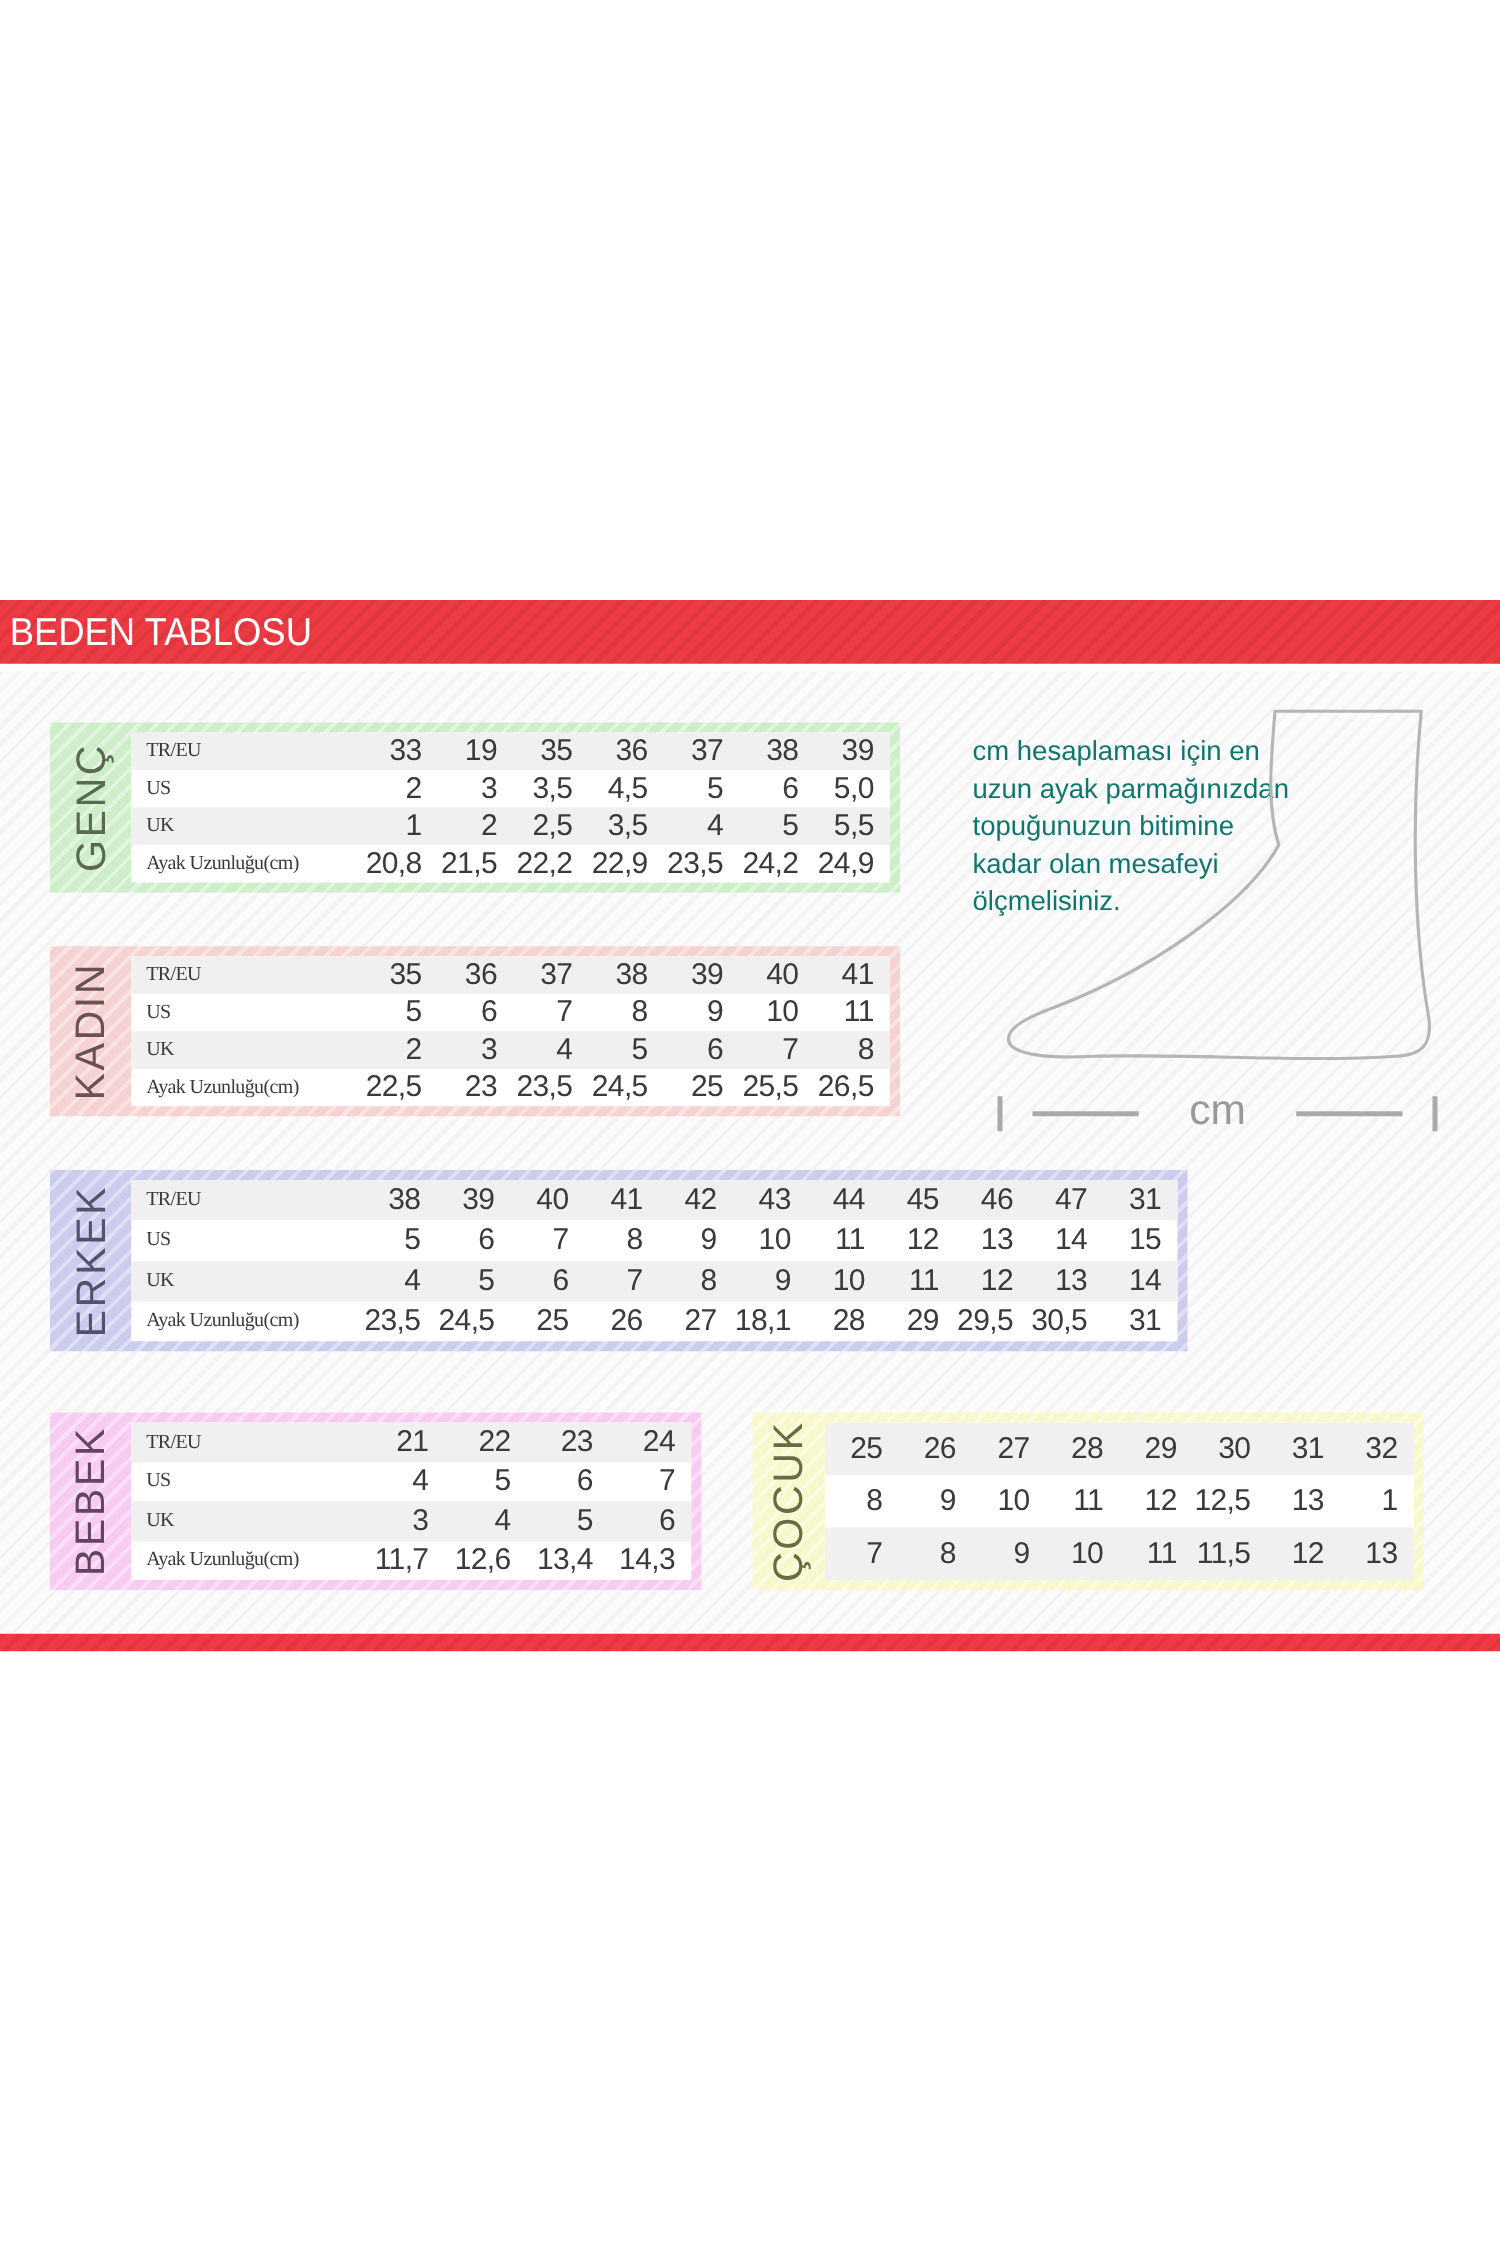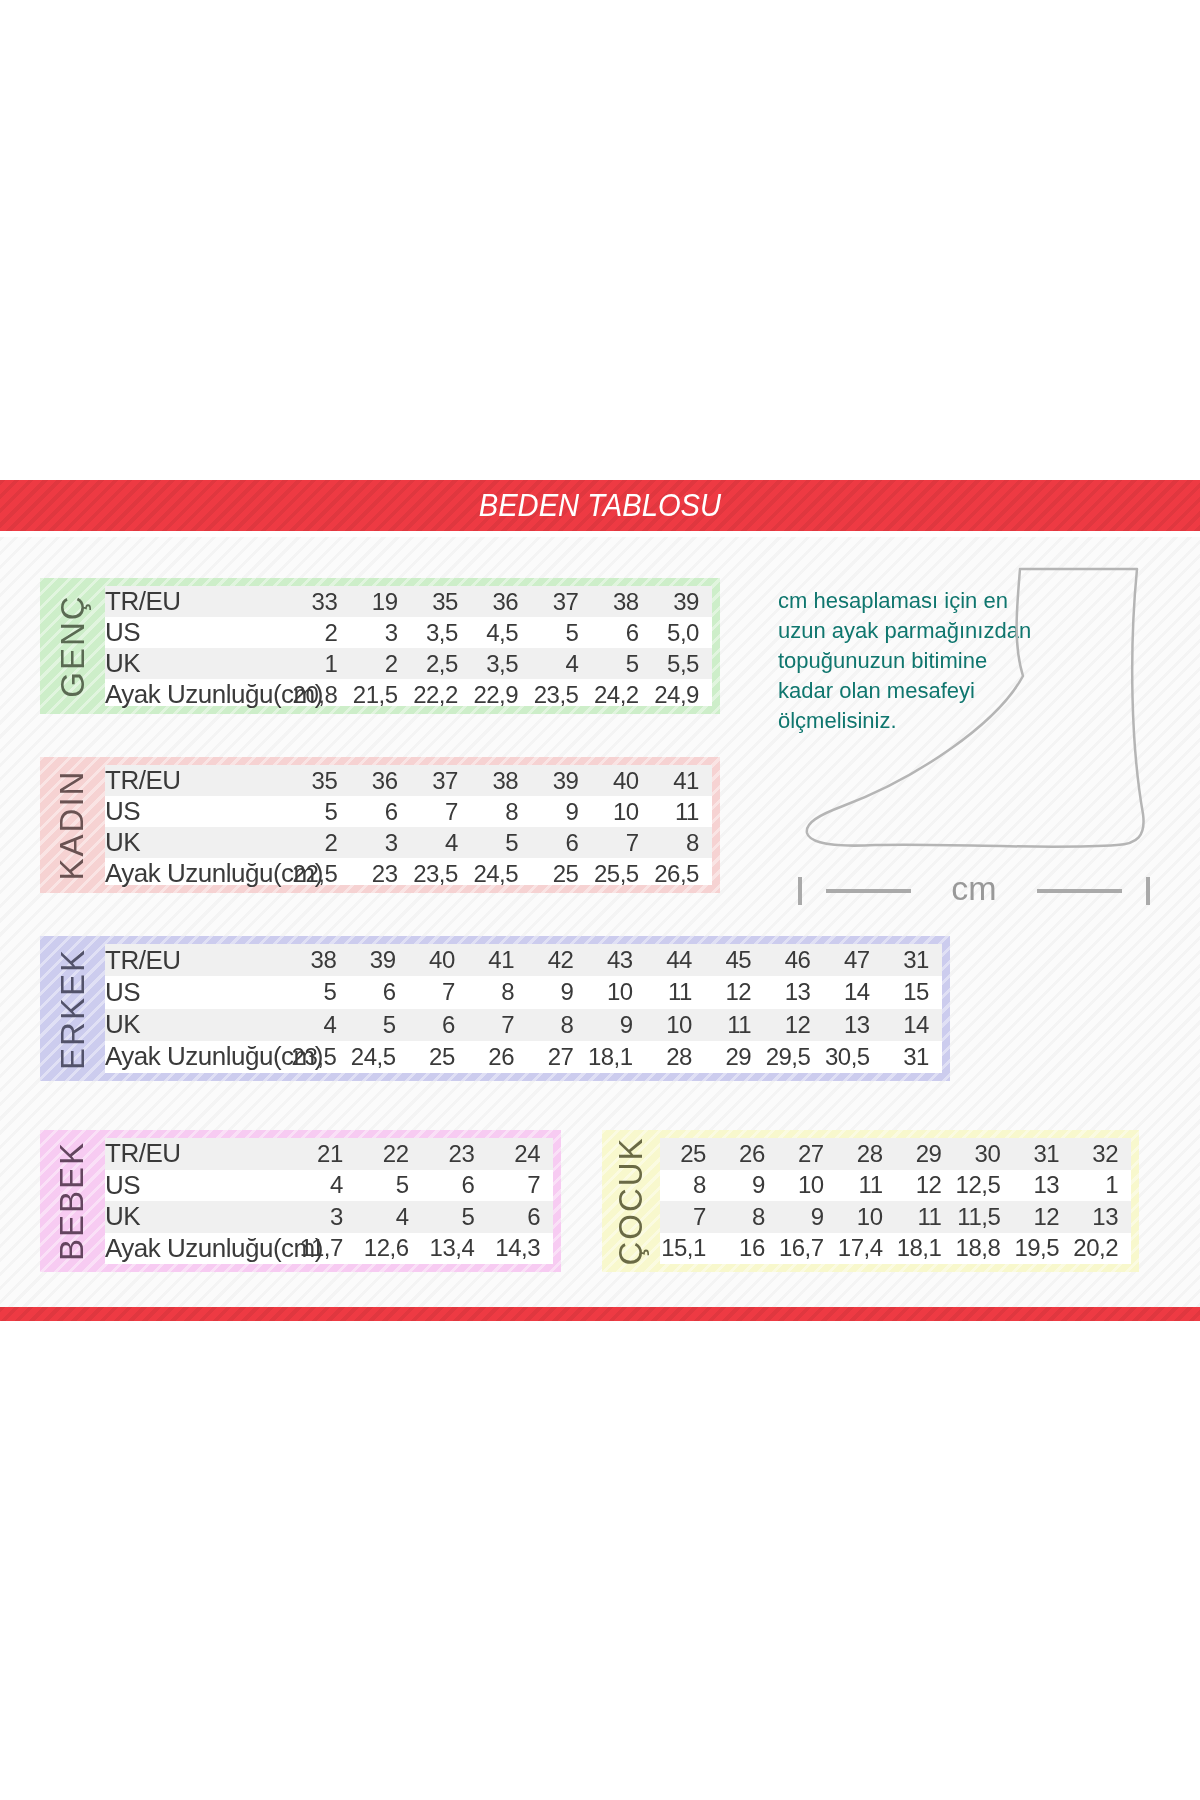--- a/index.html
+++ b/index.html
@@ -3,23 +3,22 @@
 <meta charset="utf-8">
 <style>
   html,body { margin:0; padding:0; background:#ffffff; }
   .page {
     position:relative; width:1200px; height:1800px; background:#ffffff;
     font-family:"Liberation Sans", sans-serif; overflow:hidden;
   }
   
   .header-bar {
     position:absolute; left:0; top:480px; width:1200px; height:51px;
-    display:flex; align-items:center; justify-content:center;
+    display:flex; align-items:center; 
     background-image:repeating-linear-gradient(135deg, rgba(0,0,0,0.06) 0 4px, rgba(0,0,0,0) 4px 10px);
-    font-style:italic;
   }
   .title {
     color:#ffffff; font-size:31px; letter-spacing:0px; font-weight:400;
     transform:scaleX(0.94); white-space:nowrap;
   }
   
   .content-band {
     position:absolute; left:0; top:537px; width:1200px; height:770px;
     background-color:#fbfbfb;
     background-image:repeating-linear-gradient(135deg, rgba(0,0,0,0.028) 0 3px, rgba(0,0,0,0) 3px 10px);
@@ -43,22 +42,22 @@
   }
   .narrow-label .vlabel-text { width:58px; }
   .grid {
     position:absolute; top:8px; right:8px; bottom:8px; left:65px;
     background:#ffffff; display:flex; flex-direction:column;
   }
   .narrow-label .grid { left:58px; }
   .trow { flex:1; display:flex; align-items:center; }
   .trow.stripe { background:#f0f0f0; }
   .rhead {
-    width:185px; flex:0 0 185px; padding-left:0; box-sizing:border-box;
-    font-size:26px; color:#3a3a3a; white-space:nowrap; letter-spacing:-0.5px;
+    width:185px; flex:0 0 185px; padding-left:12px; box-sizing:border-box;
+    font-size:16px; color:#3a3a3a; white-space:nowrap; letter-spacing:-0.5px;font-family:Liberation Serif, serif;
   }
   .tcell {
     flex:1; text-align:right; padding-right:13px; box-sizing:border-box;
     font-size:24px; color:#3a3a3a; letter-spacing:-0.5px;
   }
   
   .note {
     position:absolute; left:778px; top:586px; width:300px;
     font-size:22px; line-height:30px; color:#0f766e; white-space:pre-line;
   }
@@ -306,30 +305,20 @@
         <div class="trow stripe">
           <span class="tcell">7</span>
           <span class="tcell">8</span>
           <span class="tcell">9</span>
           <span class="tcell">10</span>
           <span class="tcell">11</span>
           <span class="tcell">11,5</span>
           <span class="tcell">12</span>
           <span class="tcell">13</span>
         </div>
-        <div class="trow">
-          <span class="tcell">15,1</span>
-          <span class="tcell">16</span>
-          <span class="tcell">16,7</span>
-          <span class="tcell">17,4</span>
-          <span class="tcell">18,1</span>
-          <span class="tcell">18,8</span>
-          <span class="tcell">19,5</span>
-          <span class="tcell">20,2</span>
-        </div>
       </div>
     </div>
 
   <div class="note">cm hesaplaması için en
 uzun ayak parmağınızdan
 topuğunuzun bitimine
 kadar olan mesafeyi
 ölçmelisiniz.</div>
 
   <svg class="foot-svg" width="356" height="300" viewBox="0 0 356 300">

